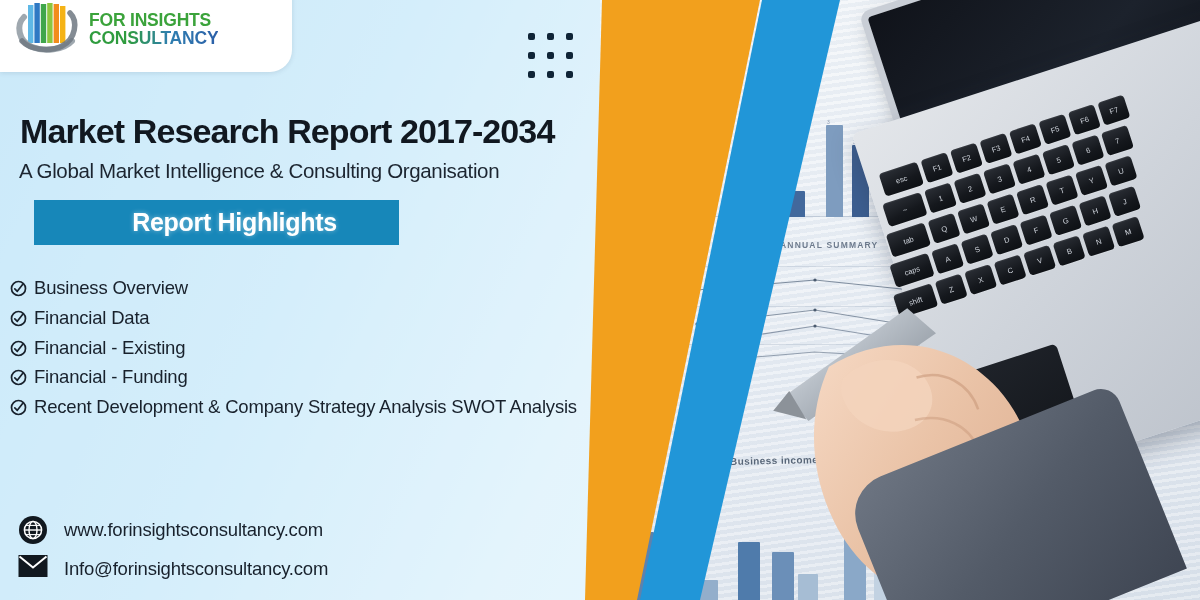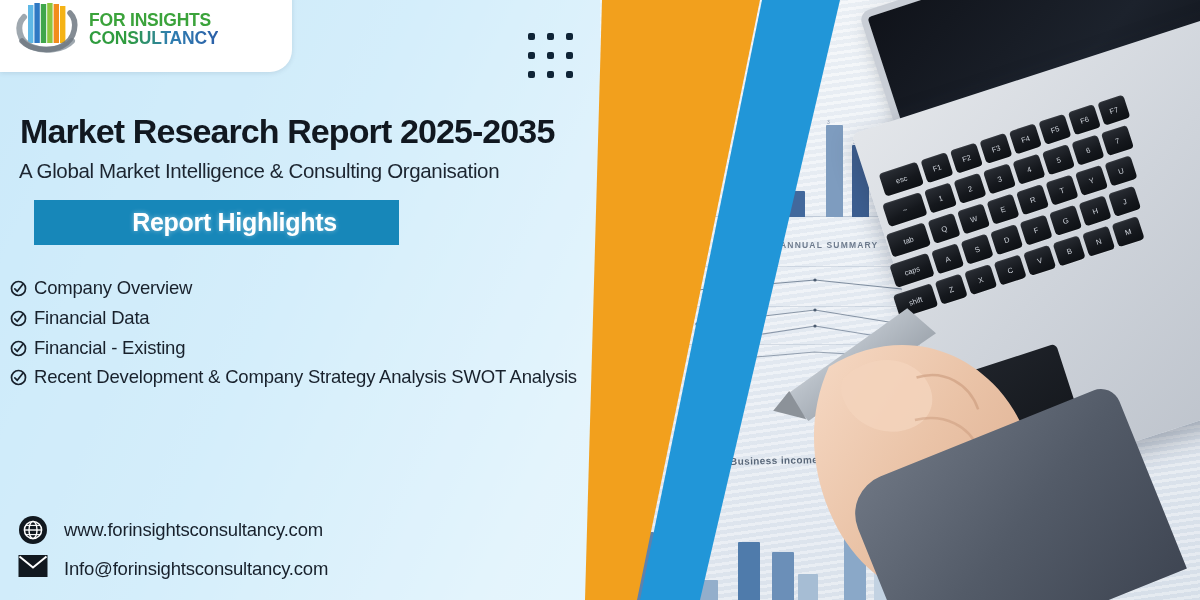--- a/index.html
+++ b/index.html
@@ -412,54 +412,63 @@
         <i></i>
         <i></i>
         <i></i>
         <i></i>
         <i></i>
         <i></i>
         <i></i>
         <i></i>
     </div>
 
-    <div class="headline">Market Research Report 2025-2035</div>
+    <div class="headline">Market Research Report 2017-2034</div>
     <div class="subhead">A Global Market Intelligence &amp; Consulting Organisation</div>
 
     <div class="hl-banner">
       <span>Report Highlights</span>
     </div>
 
     <div class="bullets">
       <div class="bullet">
         <span class="chk">
           <svg width="17" height="17" viewBox="0 0 17 17">
               <circle cx="8.5" cy="8.5" r="7" fill="none" stroke="#18212c" stroke-width="1.7"></circle>
               <path d="M4.8 8.9 L7.3 11.3 L12.6 4.4" fill="none" stroke="#18212c" stroke-width="1.7" stroke-linecap="round" stroke-linejoin="round"></path>
             </svg>
         </span>
-        <span class="btxt">Company Overview</span>
+        <span class="btxt">Business Overview</span>
       </div>
       <div class="bullet">
         <span class="chk">
           <svg width="17" height="17" viewBox="0 0 17 17">
               <circle cx="8.5" cy="8.5" r="7" fill="none" stroke="#18212c" stroke-width="1.7"></circle>
               <path d="M4.8 8.9 L7.3 11.3 L12.6 4.4" fill="none" stroke="#18212c" stroke-width="1.7" stroke-linecap="round" stroke-linejoin="round"></path>
             </svg>
         </span>
         <span class="btxt">Financial Data</span>
       </div>
       <div class="bullet">
         <span class="chk">
           <svg width="17" height="17" viewBox="0 0 17 17">
               <circle cx="8.5" cy="8.5" r="7" fill="none" stroke="#18212c" stroke-width="1.7"></circle>
               <path d="M4.8 8.9 L7.3 11.3 L12.6 4.4" fill="none" stroke="#18212c" stroke-width="1.7" stroke-linecap="round" stroke-linejoin="round"></path>
             </svg>
         </span>
         <span class="btxt">Financial - Existing</span>
+      </div>
+      <div class="bullet">
+        <span class="chk">
+          <svg width="17" height="17" viewBox="0 0 17 17">
+              <circle cx="8.5" cy="8.5" r="7" fill="none" stroke="#18212c" stroke-width="1.7"></circle>
+              <path d="M4.8 8.9 L7.3 11.3 L12.6 4.4" fill="none" stroke="#18212c" stroke-width="1.7" stroke-linecap="round" stroke-linejoin="round"></path>
+            </svg>
+        </span>
+        <span class="btxt">Financial - Funding</span>
       </div>
       <div class="bullet">
         <span class="chk">
           <svg width="17" height="17" viewBox="0 0 17 17">
               <circle cx="8.5" cy="8.5" r="7" fill="none" stroke="#18212c" stroke-width="1.7"></circle>
               <path d="M4.8 8.9 L7.3 11.3 L12.6 4.4" fill="none" stroke="#18212c" stroke-width="1.7" stroke-linecap="round" stroke-linejoin="round"></path>
             </svg>
         </span>
         <span class="btxt" style="max-width:595px;">Recent Development &amp; Company Strategy Analysis SWOT Analysis</span>
       </div>

